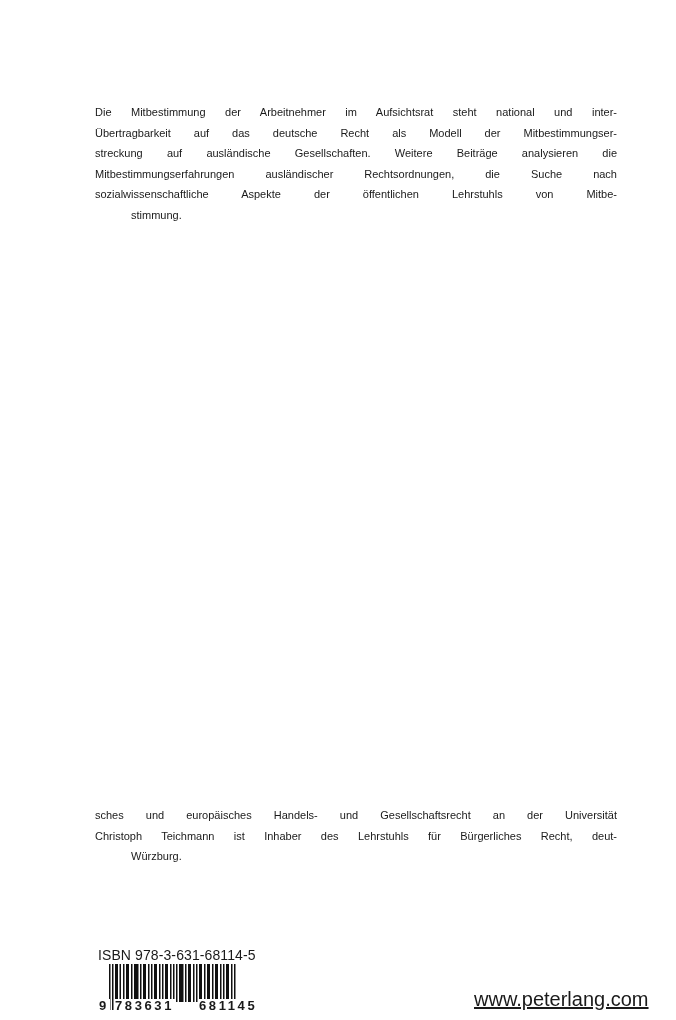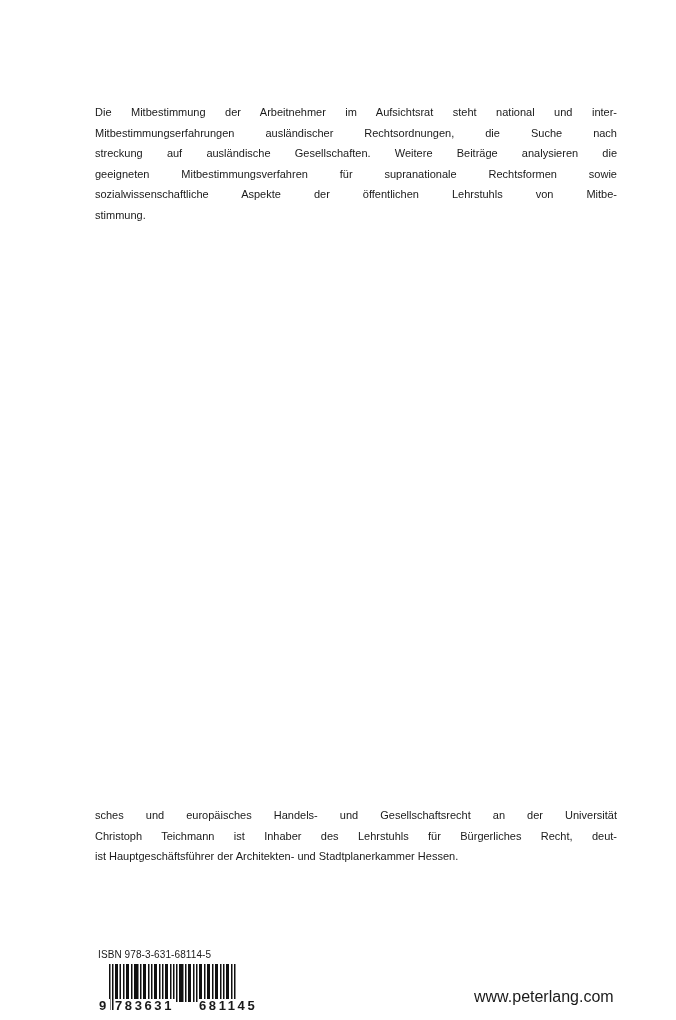--- a/index.html
+++ b/index.html
@@ -25,32 +25,33 @@
     }
     .para .line {
       display: block;
       text-align: justify;
       text-align-last: justify;
       white-space: nowrap;
       height: 20.6px;
     }
     .para .line.last {
       text-align-last: left;
+      margin-left: 36px;
     }
     #blurb { top: 102px; }
     #bio { top: 805px; }
 
     .isbn-block {
       position: absolute;
       left: 98px;
       top: 948px;
       width: 150px;
     }
     .isbn-label {
-      font-size: 10px;
+      font-size: 14px;
       letter-spacing: 0.1px;
       line-height: 14px;
       white-space: nowrap;
     }
     .barcode {
       position: relative;
       margin-top: 2px;
       height: 46px;
       width: 150px;
     }
@@ -73,40 +74,41 @@
       position: absolute;
       bottom: 0;
       background: #fff;
       padding: 0 1px;
       letter-spacing: 2.6px;
     }
     .website {
       position: absolute;
       left: 474px;
       top: 988px;
-      font-size: 16px;
+      font-size: 20px;
       white-space: nowrap;
+      text-decoration: underline;
     }
   </style>
 </head>
 <body>
 
 <div class="para" id="blurb">
   <span class="line">Die Mitbestimmung der Arbeitnehmer im Aufsichtsrat steht national und inter-</span>
+  <span class="line">Übertragbarkeit auf das deutsche Recht als Modell der Mitbestimmungser-</span>
+  <span class="line">streckung auf ausländische Gesellschaften. Weitere Beiträge analysieren die</span>
   <span class="line">Mitbestimmungserfahrungen ausländischer Rechtsordnungen, die Suche nach</span>
-  <span class="line">streckung auf ausländische Gesellschaften. Weitere Beiträge analysieren die</span>
-  <span class="line">geeigneten Mitbestimmungsverfahren für supranationale Rechtsformen sowie</span>
   <span class="line">sozialwissenschaftliche Aspekte der öffentlichen Lehrstuhls von Mitbe-</span>
   <span class="line last">stimmung.</span>
 </div>
 
 <div class="para" id="bio">
   <span class="line">sches und europäisches Handels- und Gesellschaftsrecht an der Universität</span>
   <span class="line">Christoph Teichmann ist Inhaber des Lehrstuhls für Bürgerliches Recht, deut-</span>
-  <span class="line last">ist Hauptgeschäftsführer der Architekten- und Stadtplanerkammer Hessen.</span>
+  <span class="line last">Würzburg.</span>
 </div>
 
 <div class="isbn-block">
   <div class="isbn-label">ISBN  978-3-631-68114-5</div>
   <div class="barcode">
     <svg width="150" height="46" viewBox="0 0 150 46">
       <g fill="#111">
 
         <rect x="11" y="0" width="1.5" height="46"></rect>
         <rect x="14" y="0" width="1.5" height="46"></rect>

